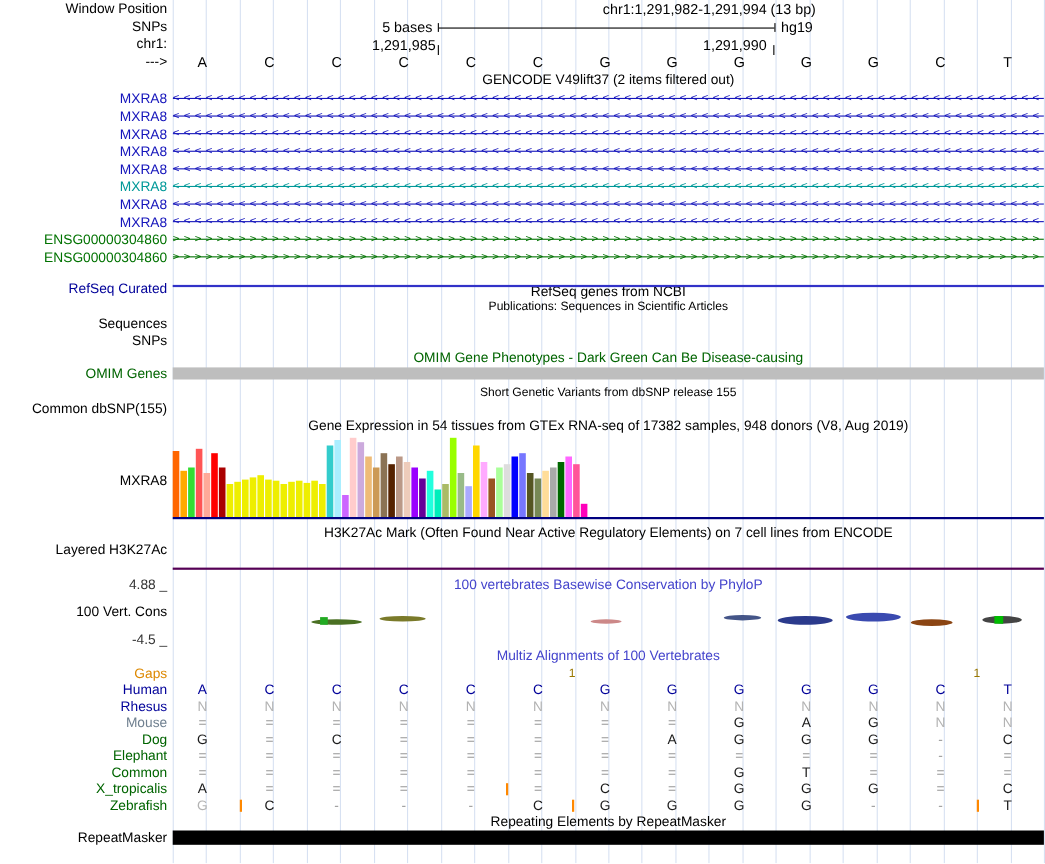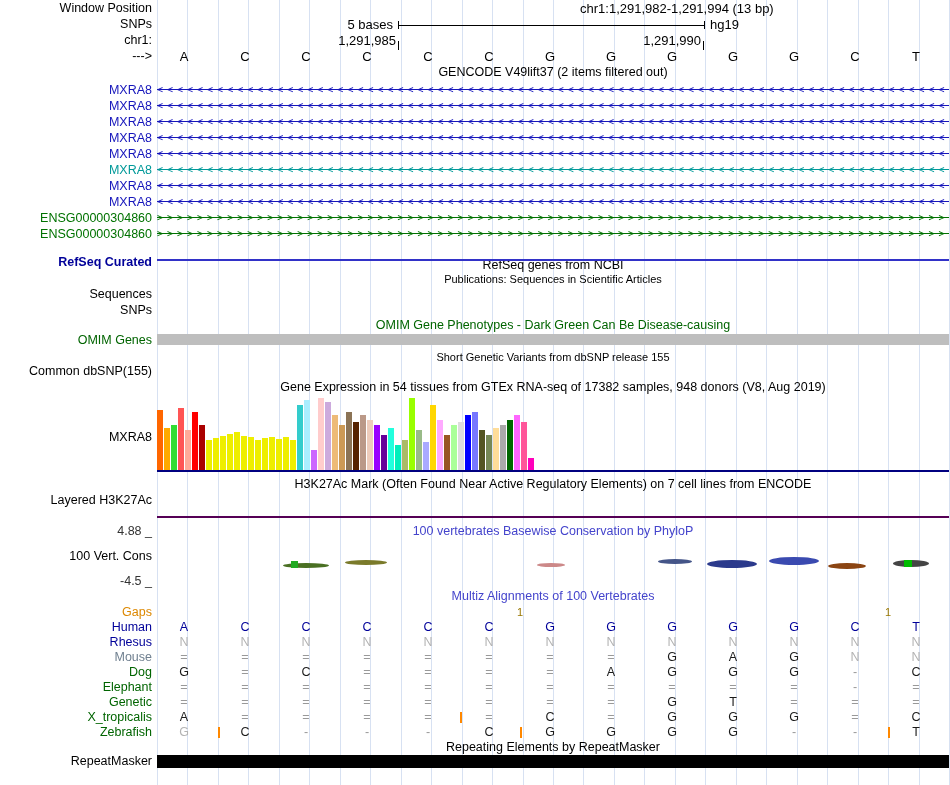--- a/index.html
+++ b/index.html
@@ -7,21 +7,21 @@
          font-family:"Liberation Sans",sans-serif;color:#000;}
   .vline{position:absolute;top:0;bottom:0;width:1px;background:#D7E1F2;}
   .lbl{position:absolute;right:798px;height:15px;line-height:15px;font-size:12.5px;
        white-space:nowrap;text-align:right;color:#000;}
   .hdr{position:absolute;height:15px;line-height:15px;font-size:13px;white-space:nowrap;}
   .title{position:absolute;left:157px;width:792px;height:14px;line-height:14px;
          text-align:center;font-size:12.5px;white-space:nowrap;color:#000;}
   .t11{font-size:11px;}
   .blue{color:#4444CC;}
   .green{color:#006400;}
-  .navy{color:#000099;font-weight:bold;}
+  .navy{color:#000099;}
   .gray{color:#333333;}
   .base{position:absolute;width:24px;text-align:center;font-size:13px;line-height:14px;color:#000;}
   .tick{position:absolute;width:1px;background:#000;}
   .hbar{position:absolute;left:157px;width:792px;}
   .scalebar{position:absolute;left:398px;top:21px;width:305px;height:8px;
             border-left:1px solid #000;border-right:1px solid #000;
             background:linear-gradient(#000,#000) center/100% 1px no-repeat;}
   .gene-row{position:absolute;left:157px;width:792px;height:16px;overflow:hidden;}
   .gene-mid{position:absolute;top:7px;left:0;right:0;border-top:1px solid;}
   .gene-arrows{position:absolute;top:0;left:0;width:830px;font-family:"DejaVu Sans Mono",monospace;
@@ -63,30 +63,30 @@
       <div class="vline" style="left: 766.2px;"></div>
       <div class="vline" style="left: 796.66px;"></div>
       <div class="vline" style="left: 827.12px;"></div>
       <div class="vline" style="left: 857.58px;"></div>
       <div class="vline" style="left: 888.04px;"></div>
       <div class="vline" style="left: 918.5px;"></div>
       <div class="vline" style="left: 948.96px;"></div>
     </div>
 
   <div class="lbl" style="top:1px">Window Position</div>
-  <div class="hdr" style="top:1px;left:580px">chr1:1,291,982-1,291,994 (13 bp)</div>
+  <div class="hdr" style="top:1px;left:548px">chr1:1,291,982-1,291,994 (13 bp)</div>
 
   <div class="lbl" style="top:17px">SNPs</div>
   <div class="hdr" style="top:17px;left:300px;width:93px;text-align:right">5 bases</div>
   <div class="scalebar"></div>
   <div class="hdr" style="top:17px;left:710px">hg19</div>
 
   <div class="lbl" style="top:33px">chr1:</div>
   <div class="hdr" style="top:33px;left:330px;width:66px;text-align:right">1,291,985</div>
-  <div class="hdr" style="top:33px;left:635px;width:66px;text-align:right">1,291,990</div>
+  <div class="hdr" style="top:33px;left:635px;width:66px;text-align:center">1,291,990</div>
   <div class="tick" style="left:398px;top:41px;height:9px"></div>
   <div class="tick" style="left:703px;top:41px;height:9px"></div>
 
   <div class="lbl" style="top:49px">---&gt;</div>
   <div id="base-row">
       <div class="base" style="left: 172px; top: 50px;">A</div>
       <div class="base" style="left: 233px; top: 50px;">C</div>
       <div class="base" style="left: 294px; top: 50px;">C</div>
       <div class="base" style="left: 355px; top: 50px;">C</div>
       <div class="base" style="left: 416px; top: 50px;">C</div>
@@ -320,21 +320,21 @@
       <div class="mz-cell" style="left: 355px; top: 680px; color: rgb(153, 153, 153);">=</div>
       <div class="mz-cell" style="left: 416px; top: 680px; color: rgb(153, 153, 153);">=</div>
       <div class="mz-cell" style="left: 477px; top: 680px; color: rgb(153, 153, 153);">=</div>
       <div class="mz-cell" style="left: 538px; top: 680px; color: rgb(153, 153, 153);">=</div>
       <div class="mz-cell" style="left: 599px; top: 680px; color: rgb(153, 153, 153);">=</div>
       <div class="mz-cell" style="left: 660px; top: 680px; color: rgb(153, 153, 153);">=</div>
       <div class="mz-cell" style="left: 721px; top: 680px; color: rgb(153, 153, 153);">=</div>
       <div class="mz-cell" style="left: 782px; top: 680px; color: rgb(153, 153, 153);">=</div>
       <div class="mz-cell" style="left: 843px; top: 680px; color: rgb(153, 153, 153);">-</div>
       <div class="mz-cell" style="left: 904px; top: 680px; color: rgb(153, 153, 153);">=</div>
-      <div class="lbl" style="top: 695px; color: rgb(0, 100, 0);">Genetic</div>
+      <div class="lbl" style="top: 695px; color: rgb(0, 100, 0);">Common</div>
       <div class="mz-cell" style="left: 172px; top: 695px; color: rgb(153, 153, 153);">=</div>
       <div class="mz-cell" style="left: 233px; top: 695px; color: rgb(153, 153, 153);">=</div>
       <div class="mz-cell" style="left: 294px; top: 695px; color: rgb(153, 153, 153);">=</div>
       <div class="mz-cell" style="left: 355px; top: 695px; color: rgb(153, 153, 153);">=</div>
       <div class="mz-cell" style="left: 416px; top: 695px; color: rgb(153, 153, 153);">=</div>
       <div class="mz-cell" style="left: 477px; top: 695px; color: rgb(153, 153, 153);">=</div>
       <div class="mz-cell" style="left: 538px; top: 695px; color: rgb(153, 153, 153);">=</div>
       <div class="mz-cell" style="left: 599px; top: 695px; color: rgb(153, 153, 153);">=</div>
       <div class="mz-cell" style="left: 660px; top: 695px; color: rgb(26, 26, 26);">G</div>
       <div class="mz-cell" style="left: 721px; top: 695px; color: rgb(26, 26, 26);">T</div>

